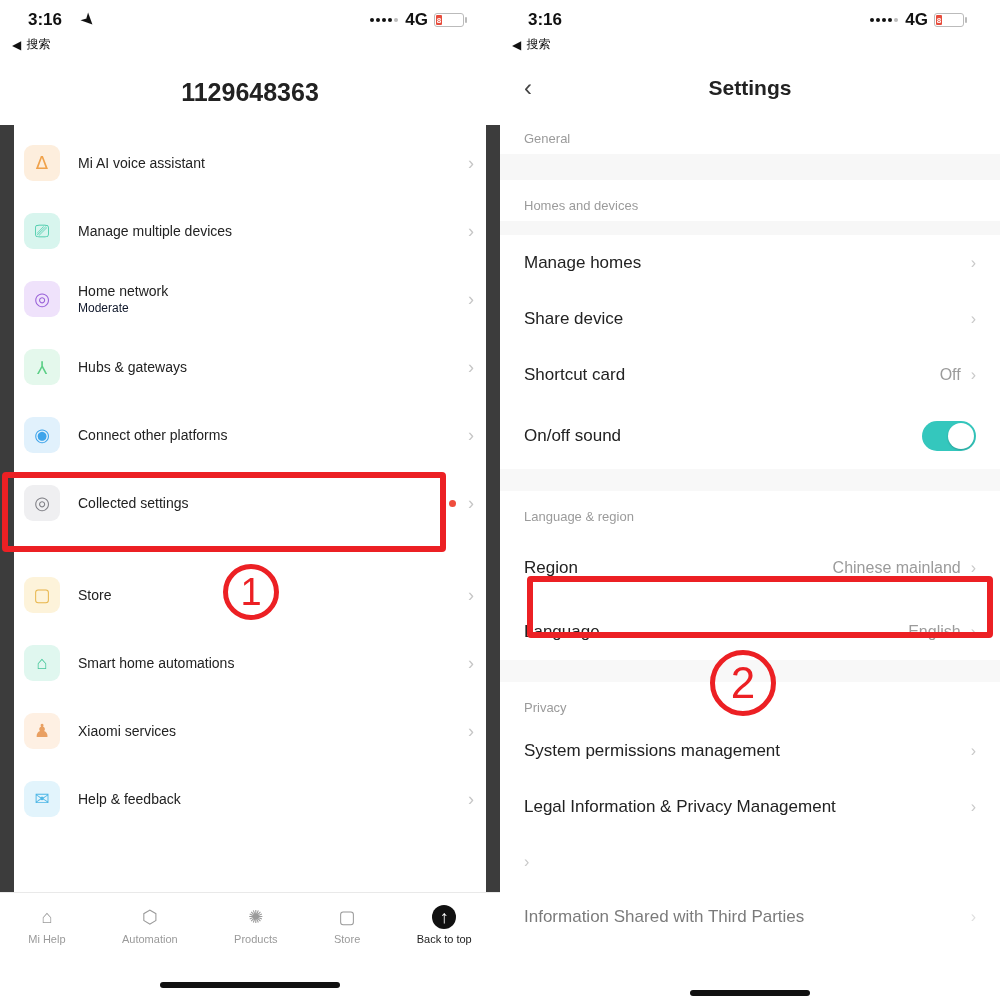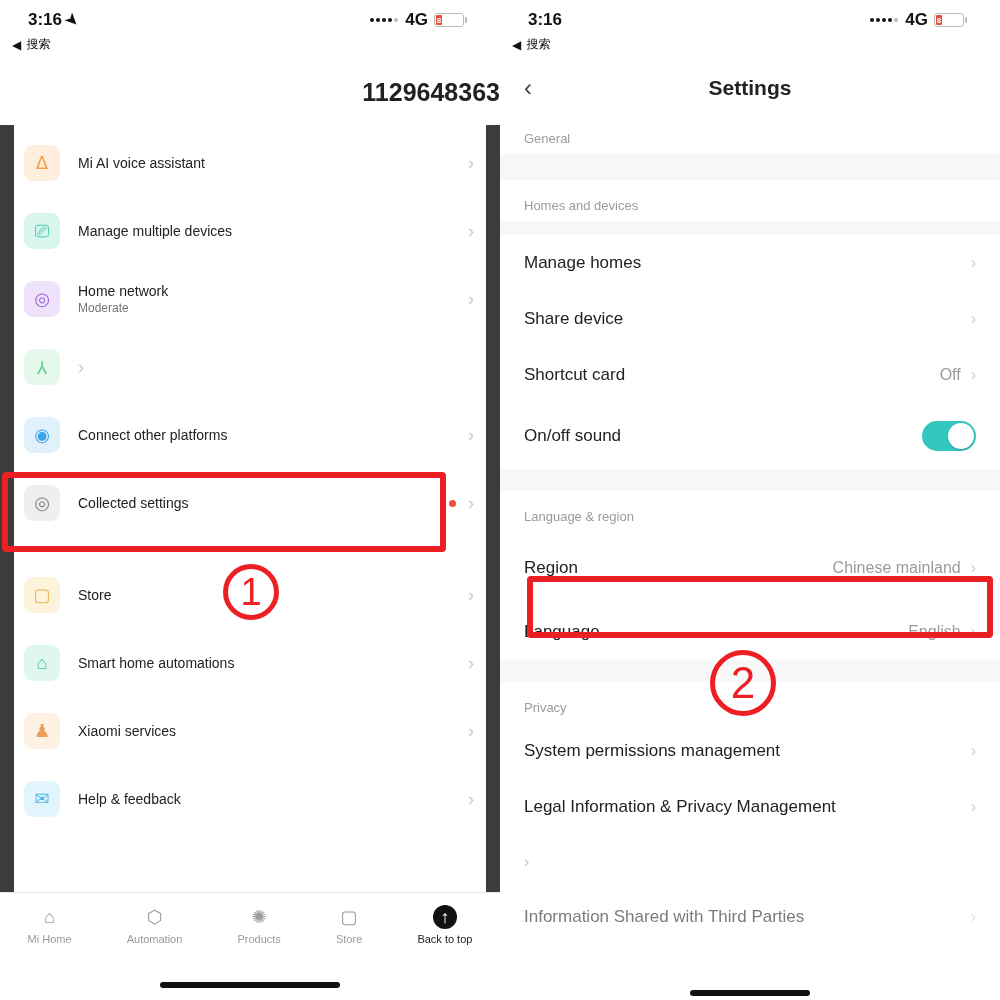--- a/index.html
+++ b/index.html
@@ -11,40 +11,40 @@
 
   
   .dark-sides::before, .dark-sides::after {
     content:""; position:absolute; top:125px; bottom:108px; width:14px; background:#3c3c3c; z-index:0;
   }
   .dark-sides::before { left:0; }
   .dark-sides::after  { right:0; }
 
   
   .status { height:40px; display:flex; align-items:center; justify-content:space-between; padding:0 36px 0 28px; font-size:17px; font-weight:600; color:#111; }
-  .status .time { display:flex; align-items:center; gap:4px; }
+  .status .time { display:flex; align-items:center; gap:20px; }
   .status .right { display:flex; align-items:center; gap:6px;text-align:right; }
   .back-search { font-size:12px; color:#111; padding-left:12px; margin-top:-4px; display:flex; align-items:center; gap:2px;}
   .sig-dots { display:inline-flex; gap:1px; align-items:flex-end;}
   .sig-dots span { width:4px; height:4px; background:#111; border-radius:50%; display:inline-block; margin-right:1px;}
   .sig-dots span:nth-child(5){background:#bbb;}
   .batt { display:inline-block; width:30px; height:14px; border:1.5px solid #bbb; border-radius:3px; position:relative; }
   .batt::after{content:""; position:absolute; right:-4px; top:3px; width:2px; height:6px; background:#bbb; border-radius:1px;}
   .batt i{ position:absolute; left:1px; top:1px; bottom:1px; width:6px; background:#e74c3c; border-radius:1px; display:flex; align-items:center; justify-content:center; font-style:normal; color:#fff; font-size:8px; font-weight:700;}
 
   
-  .left-title { text-align:right; font-size:25px; font-weight:700; color:#222; margin-top:25px; margin-bottom:22px; }
+  .left-title { text-align:center; font-size:25px; font-weight:700; color:#222; margin-top:25px; margin-bottom:22px; }
 
   
   .left-list { position:relative; background:#fff; margin:0 14px; border-radius:10px; z-index:2;}
   .row { display:flex; align-items:center; padding:16px 12px 16px 10px; position:relative;}
   .row .ic { width:36px; height:36px; border-radius:9px; display:flex; align-items:center; justify-content:center; margin-right:18px; font-size:18px;}
   .row .txt { flex:1; }
   .row .ttl { font-size:14px; color:#222; font-weight:500; }
-  .row .sub { font-size:12px; color:#737373; margin-top:2px;}
+  .row .sub { font-size:12px; color:#0f172a; margin-top:2px;}
   .row .chev { color:#c6c6c6; font-size:18px; }
   .row.sep { margin-top:24px; }
   .row .red-dot { width:7px; height:7px; border-radius:50%; background:#ef4d3d; margin-right:12px;}
 
   .ic-orange { background:#fdeedd; color:#f0a24b;}
   .ic-teal   { background:#d8f5ee; color:#33c5a0;}
   .ic-purple { background:#efe2fb; color:#9860d8;}
   .ic-green  { background:#e4f8ec; color:#5bcf86;}
   .ic-blue   { background:#e1f1fc; color:#3ea4ea;}
   .ic-gray   { background:#efeff1; color:#7f7f85;}
@@ -132,20 +132,23 @@
         <div class="row">
           <div class="ic ic-purple">◎</div>
           <div class="txt">
             <div class="ttl">Home network</div>
             <div class="sub">Moderate</div>
           </div>
           <div class="chev">›</div>
         </div>
         <div class="row">
           <div class="ic ic-green">⅄</div>
+          <div class="txt">
+              <div class="ttl">Hubs &amp; gateways</div>
+            </div>
           <div class="chev">›</div>
         </div>
         <div class="row">
           <div class="ic ic-blue">◉</div>
           <div class="txt">
               <div class="ttl">Connect other platforms</div>
             </div>
           <div class="chev">›</div>
         </div>
         <div class="row">
@@ -182,21 +185,21 @@
           <div class="txt">
               <div class="ttl">Help &amp; feedback</div>
             </div>
           <div class="chev">›</div>
         </div>
       </div>
 
       <div class="tabbar">
         <div class="tab">
             <div class="ticon">⌂</div>
-            <span>Mi Home</span>
+            <span>Mi Help</span>
           </div>
         <div class="tab">
             <div class="ticon">⬡</div>
             <span>Automation</span>
           </div>
         <div class="tab">
             <div class="ticon">✺</div>
             <span>Products</span>
           </div>
         <div class="tab">

